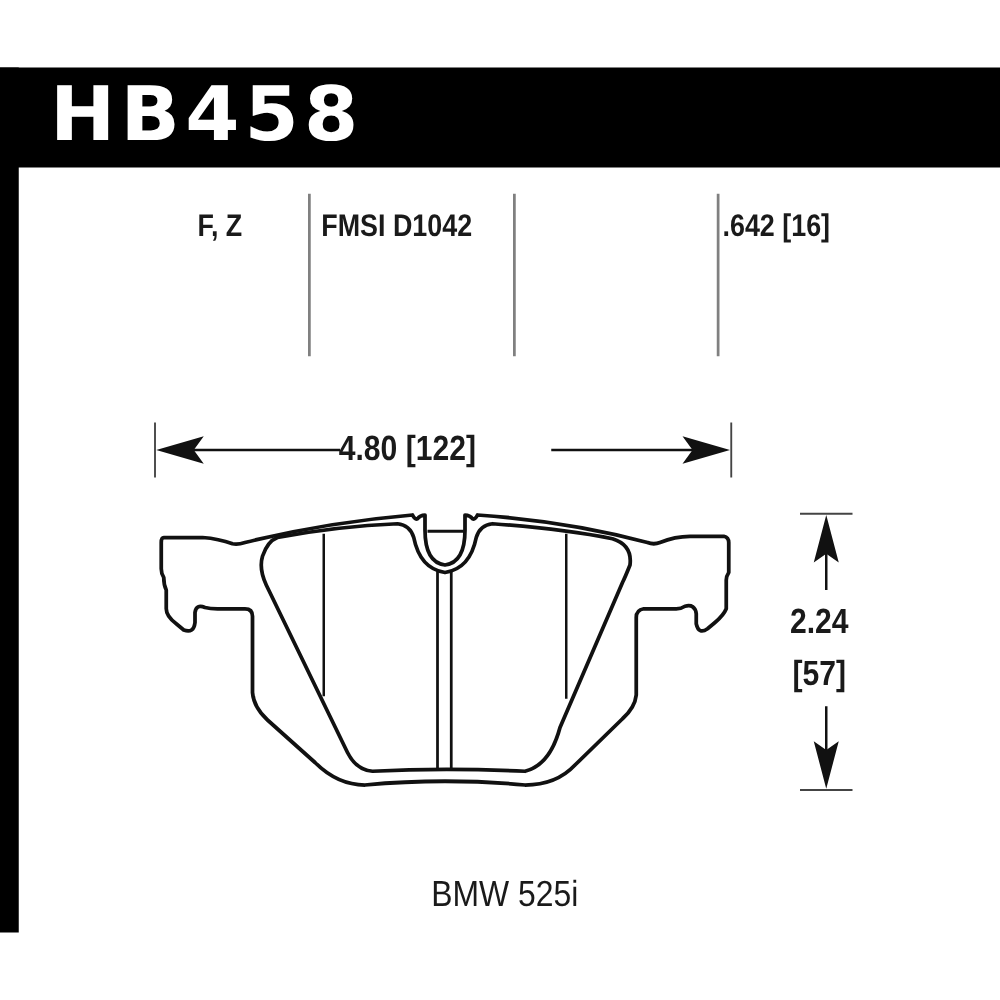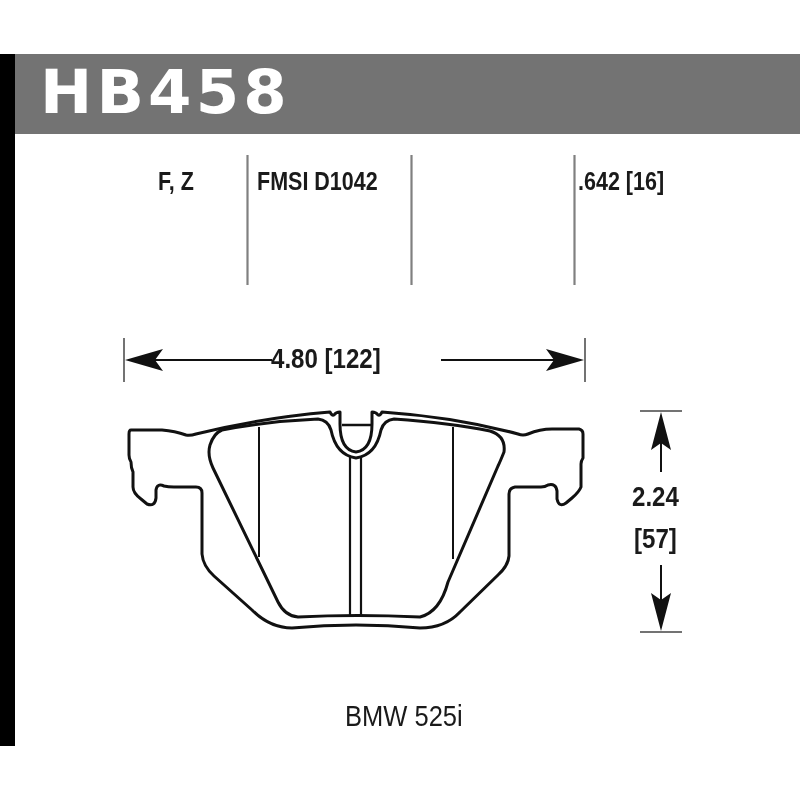--- a/index.html
+++ b/index.html
@@ -13,21 +13,21 @@
       position: relative;
       overflow: hidden;
       font-family: "Liberation Sans", "DejaVu Sans", sans-serif;
     }
     .banner {
       position: absolute;
       left: 0;
       top: 54px;
       width: 800px;
       height: 80px;
-      background: #737373;
+      background: #000000;
     }
     .part-number {
       position: absolute;
       left: 40px;
       top: 8px;
       color: #ffffff;
       font-family: "DejaVu Sans", "Liberation Sans", sans-serif;
       font-weight: bold;
       font-size: 60px;
       line-height: 60px;

